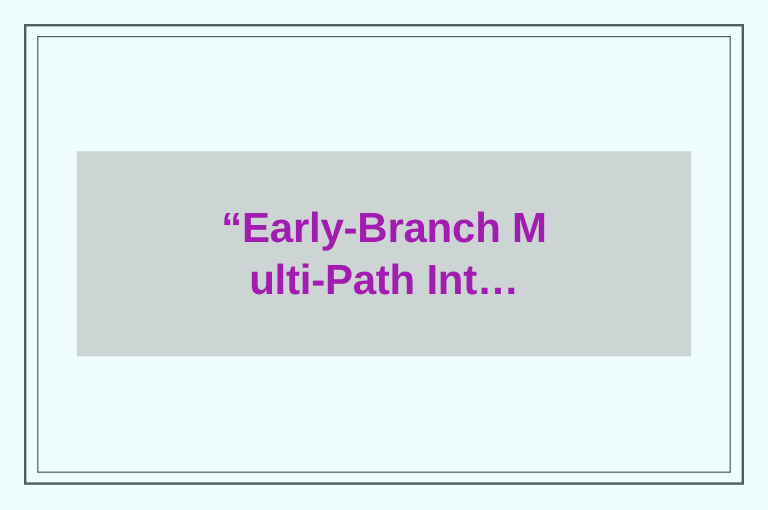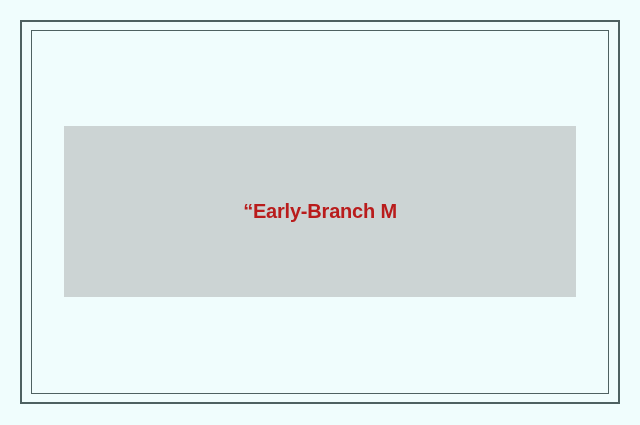--- a/index.html
+++ b/index.html
@@ -53,35 +53,36 @@
     height: 171px;
     background: #ccd4d4;
     display: flex;
     flex-direction: column;
     align-items: center;
     justify-content: center;
     box-sizing: border-box;
   }
 
   .thumb-line {
-    color: #b91c1c;
-    font-size: 20px;
+    color: #a21caf;
+    font-size: 35px;
     font-weight: bold;
     line-height: 43px;
     letter-spacing: -0.2px;
     text-align: center;
     white-space: pre;
   }
 </style>
 </head>
 <body>
 
 <div id="canvas">
 
   <div id="outer-frame"></div>
 
   <div id="inner-frame"></div>
 
   <div id="thumbnail">
     <div class="thumb-line">“Early-Branch M</div>
+    <div class="thumb-line">ulti-Path Int…</div>
   </div>
 
 </div>
 
 </body></html>

